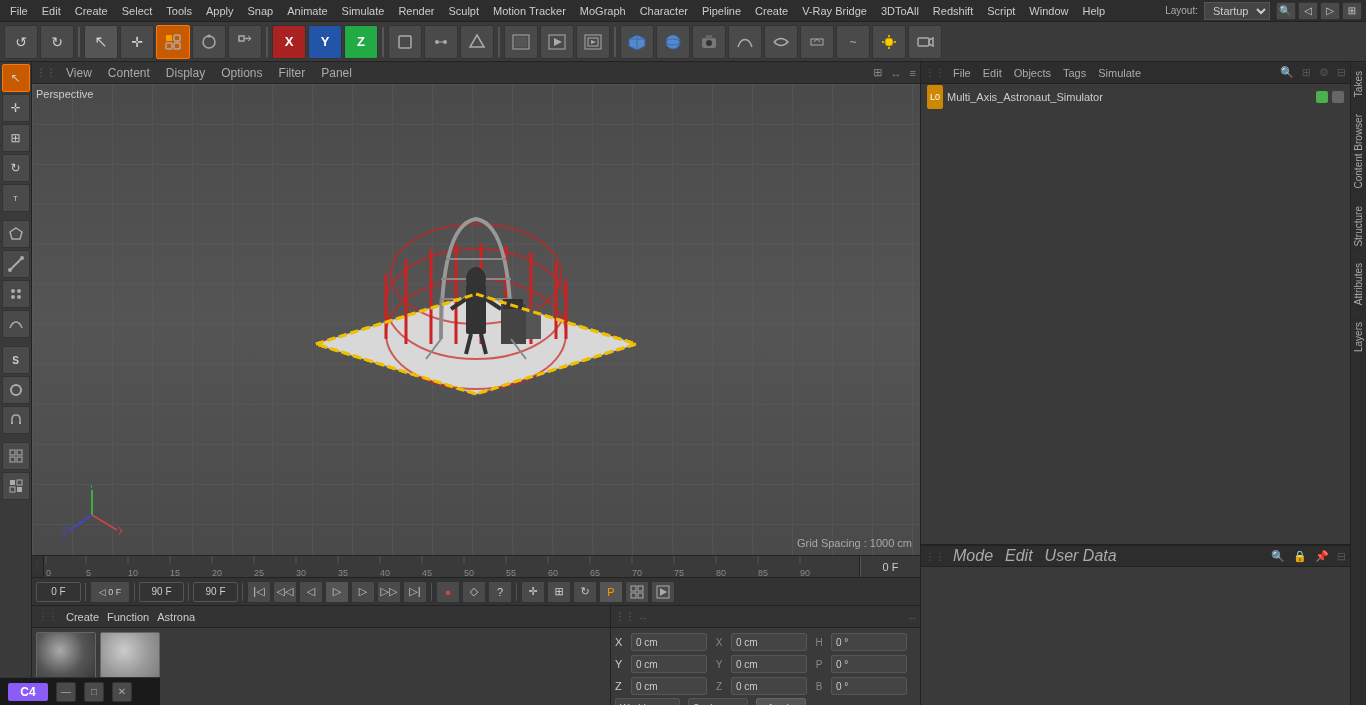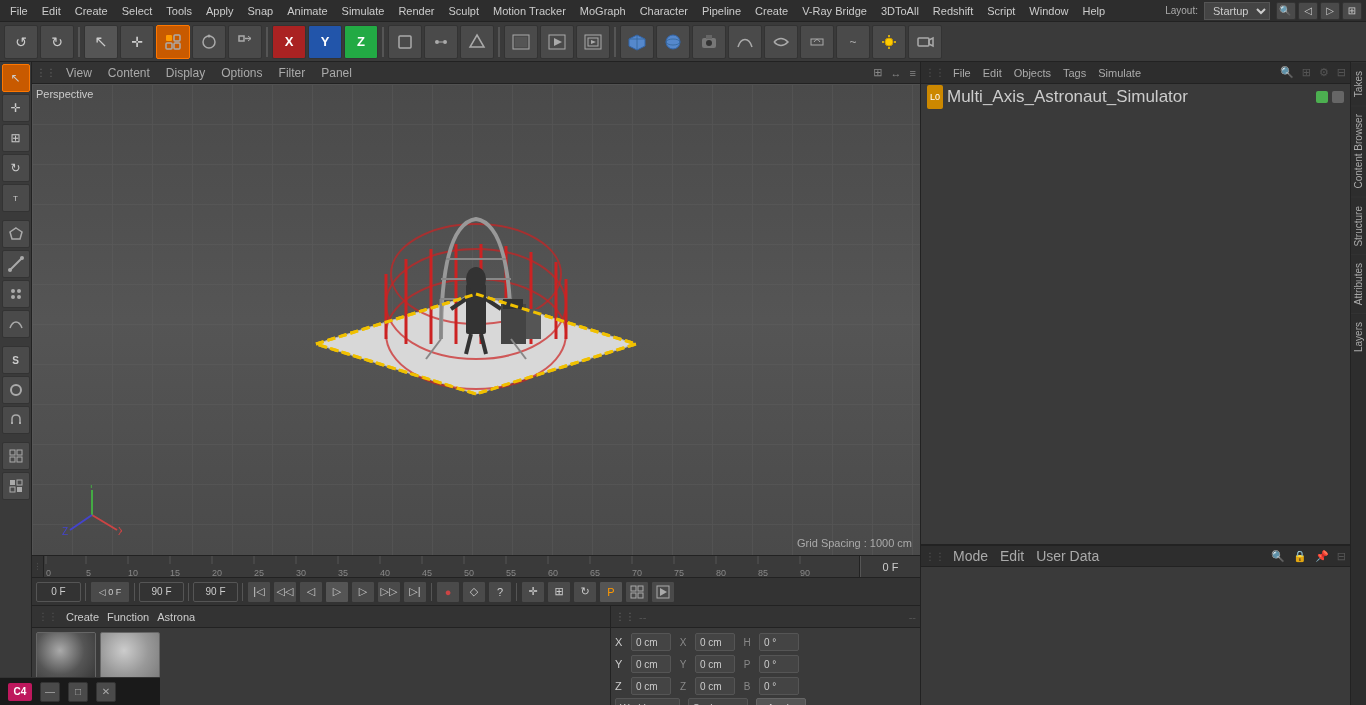--- a/index.html
+++ b/index.html
@@ -61,40 +61,40 @@
     .swatch-preview { width: 60px; height: 50px; }
     .swatch-label { font-size: 9px; color: #ccc; text-align: center; padding: 2px; }
 
     
     #coords-panel { width: 310px; background: #3a3a3a; border-left: 1px solid #222; }
     #coords-header { height: 22px; background: #333; border-bottom: 1px solid #222; display: flex; align-items: center; padding: 0 4px; gap: 4px; }
     .coords-header-dots { color: #666; font-size: 10px; }
     #coords-content { padding: 4px; }
     .coords-row { display: flex; align-items: center; height: 20px; gap: 4px; margin-bottom: 2px; }
     .coords-label { width: 12px; font-size: 11px; color: #ccc; }
-    .coords-input { width: 40px; height: 18px; background: #444; border: 1px solid #555; color: #ccc; font-size: 10px; padding: 0 4px; border-radius: 2px; }
+    .coords-input { width: 76px; height: 18px; background: #444; border: 1px solid #555; color: #ccc; font-size: 10px; padding: 0 4px; border-radius: 2px; }
     .coords-spacer { width: 16px; display: flex; align-items: center; justify-content: center; font-size: 10px; color: #888; }
     #world-dropdown { background: #444; border: 1px solid #555; color: #ccc; font-size: 10px; height: 20px; border-radius: 2px; width: 65px; }
     #scale-dropdown { background: #444; border: 1px solid #555; color: #ccc; font-size: 10px; height: 20px; border-radius: 2px; width: 60px; }
     #apply-btn { background: #555; border: 1px solid #666; color: #ccc; font-size: 11px; height: 20px; padding: 0 10px; border-radius: 2px; cursor: pointer; }
 
     
     #right-panel { width: 430px; display: flex; flex-direction: column; background: #3a3a3a; border-left: 1px solid #222; }
     #object-manager { flex: 1; border-bottom: 1px solid #222; }
     #obj-header { height: 22px; background: #2d2d2d; display: flex; align-items: center; padding: 0 4px; gap: 4px; border-bottom: 1px solid #222; }
     .obj-header-btn { color: #aaa; font-size: 11px; cursor: pointer; padding: 2px 4px; }
     #obj-content { background: #3a3a3a; height: calc(100% - 22px); padding: 2px; }
     .obj-item { display: flex; align-items: center; height: 22px; padding: 0 4px; gap: 4px; cursor: pointer; }
     .obj-item-icon { width: 14px; height: 14px; background: #777; border-radius: 2px; display: flex; align-items: center; justify-content: center; font-size: 8px; color: #fff; }
-    .obj-item-label { font-size: 17px; color: #ccc; flex: 1; }
+    .obj-item-label { font-size: 11px; color: #ccc; flex: 1; }
     .obj-item-green-dot { width: 12px; height: 12px; background: #4caf50; border-radius: 2px; }
     .obj-item-grey-dot { width: 12px; height: 12px; background: #666; border-radius: 2px; }
     #attr-manager { height: 160px; }
     #attr-header { height: 22px; background: #2d2d2d; display: flex; align-items: center; padding: 0 4px; gap: 4px; border-bottom: 1px solid #222; border-top: 1px solid #222; }
-    .attr-header-btn { color: #aaa; font-size: 14px; cursor: pointer; padding: 2px 4px; }
+    .attr-header-btn { color: #aaa; font-size: 16px; cursor: pointer; padding: 2px 4px; font-style: italic; }
     #attr-content { background: #3a3a3a; height: calc(100% - 22px); }
 
     
     #right-sidebar { width: 16px; background: #2d2d2d; display: flex; flex-direction: column; border-left: 1px solid #222; }
     .rs-tab { writing-mode: vertical-rl; text-orientation: mixed; transform: rotate(180deg); color: #aaa; font-size: 10px; padding: 8px 2px; cursor: pointer; border-bottom: 1px solid #333; }
 
     
     .ruler-container { position: relative; height: 100%; width: 100%; overflow: hidden; }
     .vp-corner-btn { color: #888; font-size: 11px; cursor: pointer; }
   </style>
@@ -645,18 +645,18 @@
     <div class="rs-tab">Content Browser</div>
     <div class="rs-tab">Structure</div>
     <div class="rs-tab">Attributes</div>
     <div class="rs-tab">Layers</div>
   </div>
 
 </div>
 
 <div style="position:absolute;bottom:0;left:0;width:160px;height:28px;background:#1a1a1a;border-top:1px solid #333;display:flex;align-items:center;padding:0 8px;gap:8px;">
   <div style="display:flex;align-items:center;gap:2px;cursor:pointer;">
-    <div style="width:24px;height:18px;background:#be185d;border-radius:2px;display:flex;align-items:center;justify-content:center;font-size:10px;color:#fff;font-weight:bold;">C4</div>
+    <div style="width:40px;height:18px;background:#8b5cf6;border-radius:2px;display:flex;align-items:center;justify-content:center;font-size:12px;color:#fff;font-weight:bold;">C4</div>
   </div>
   <div class="toolbar-btn" style="width:20px;height:20px;font-size:10px;color:#aaa;">—</div>
   <div class="toolbar-btn" style="width:20px;height:20px;font-size:10px;color:#aaa;">□</div>
   <div class="toolbar-btn" style="width:20px;height:20px;font-size:10px;color:#aaa;">✕</div>
 </div>
 
 </body></html>

